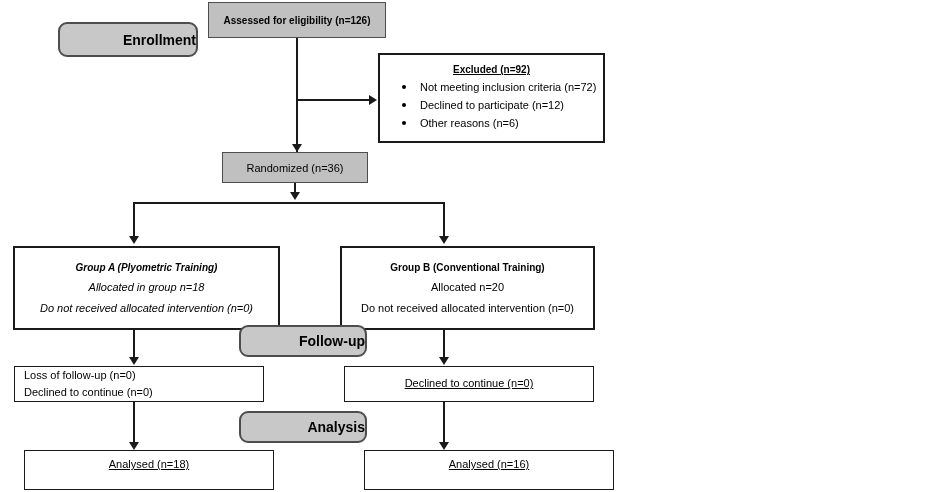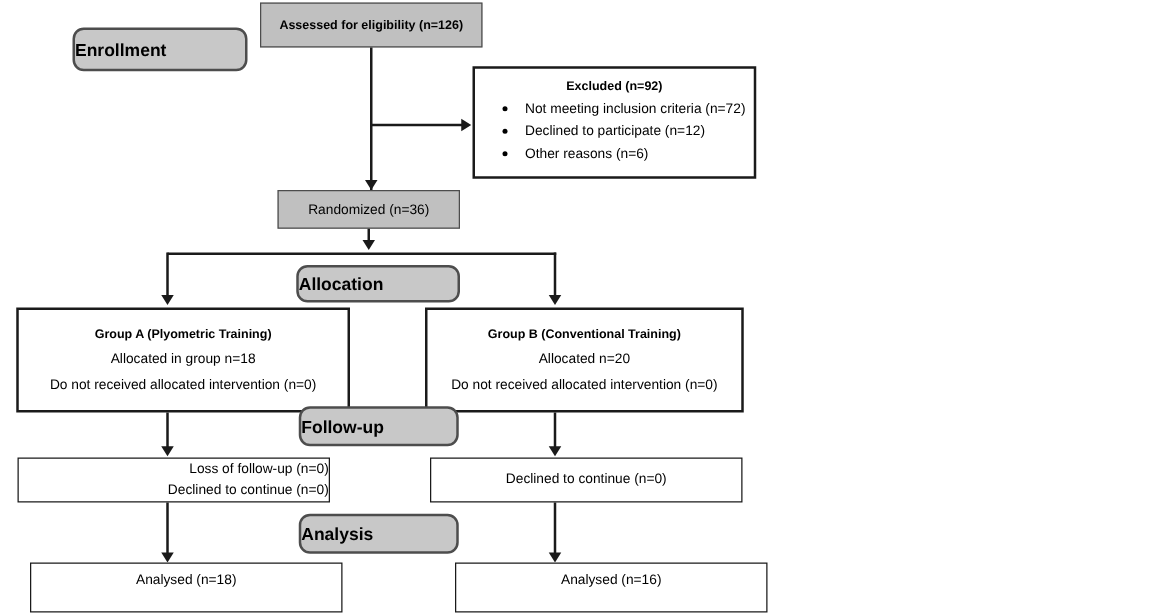--- a/index.html
+++ b/index.html
@@ -44,27 +44,27 @@
   .white-box.thick {
     border-width: 2px;
   }
 
   
   .pill {
     background: #c8c8c8;
     border: 2px solid #4d4d4d;
     border-radius: 9px;
     font-weight: bold;
-    align-items: flex-start;
+    align-items: flex-end;
     justify-content: center;
   }
 
   .t-bold { font-weight: bold; }
   .t-left { text-align: left; }
-  .t-center { text-align: center; }
+  .t-center { text-align: center; text-decoration: underline; }
 
   
   ul.bullets {
     list-style: none;
     margin: 0;
     padding: 0 6px 0 18px;
     text-align: left;
   }
   ul.bullets li {
     position: relative;
@@ -153,25 +153,22 @@
 
   <div class="conn vline" style="left:294px; top:183px; height:12px;"></div>
   <div class="arrowhead-down" style="left:290px; top:192px;"></div>
 
   <div class="conn hline" style="left:134px; top:202px; width:311px; height:2px;"></div>
   <div class="conn vline" style="left:133px; top:202px; height:38px; width:2px;"></div>
   <div class="arrowhead-down" style="left:129px; top:236px;"></div>
   <div class="conn vline" style="left:443px; top:202px; height:38px; width:2px;"></div>
   <div class="arrowhead-down" style="left:439px; top:236px;"></div>
 
-  <div class="node pill fs15" style="left:237px; top:212px; width:131px; height:30px;">
-    <span>Allocation</span>
-  </div>
-
-  <div class="node white-box thick fs12" style="left:13px; top:246px; width:267px; height:84px; line-height:1.9;">
+
+  <div class="node white-box thick fs12" style="left:13px; top:246px; width:267px; height:84px; line-height:1.9;font-style:italic;">
     <div class="t-bold fs13">Group A (Plyometric Training)</div>
     <div>Allocated in group n=18</div>
     <div>Do not received allocated intervention (n=0)</div>
   </div>
 
   <div class="node white-box thick fs12" style="left:340px; top:246px; width:255px; height:84px; line-height:1.9;">
     <div class="t-bold fs13">Group B (Conventional Training)</div>
     <div>Allocated n=20</div>
     <div>Do not received allocated intervention (n=0)</div>
   </div>
@@ -179,21 +176,21 @@
   <div class="conn vline" style="left:133px; top:330px; height:30px;"></div>
   <div class="arrowhead-down" style="left:129px; top:357px;"></div>
 
   <div class="conn vline" style="left:443px; top:330px; height:30px;"></div>
   <div class="arrowhead-down" style="left:439px; top:357px;"></div>
 
   <div class="node pill fs15" style="left:239px; top:325px; width:128px; height:32px;">
     <span>Follow-up</span>
   </div>
 
-  <div class="node white-box fs12 t-left" style="left:14px; top:366px; width:250px; height:36px; padding-left:9px; line-height:1.55;align-items:flex-end;">
+  <div class="node white-box fs12 t-left" style="left:14px; top:366px; width:250px; height:36px; padding-left:9px; line-height:1.55;">
     <div>Loss of follow-up (n=0)</div>
     <div>Declined to continue (n=0)</div>
   </div>
 
   <div class="node white-box fs12 t-center" style="left:344px; top:366px; width:250px; height:36px; line-height:1.55;">
     <div>Declined to continue (n=0)</div>
   </div>
 
   <div class="conn vline" style="left:133px; top:402px; height:45px;"></div>
   <div class="arrowhead-down" style="left:129px; top:442px;"></div>

